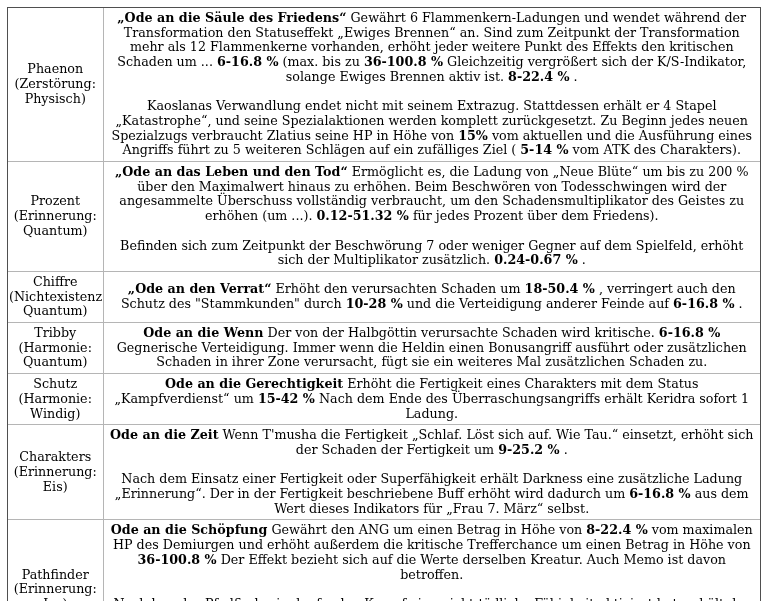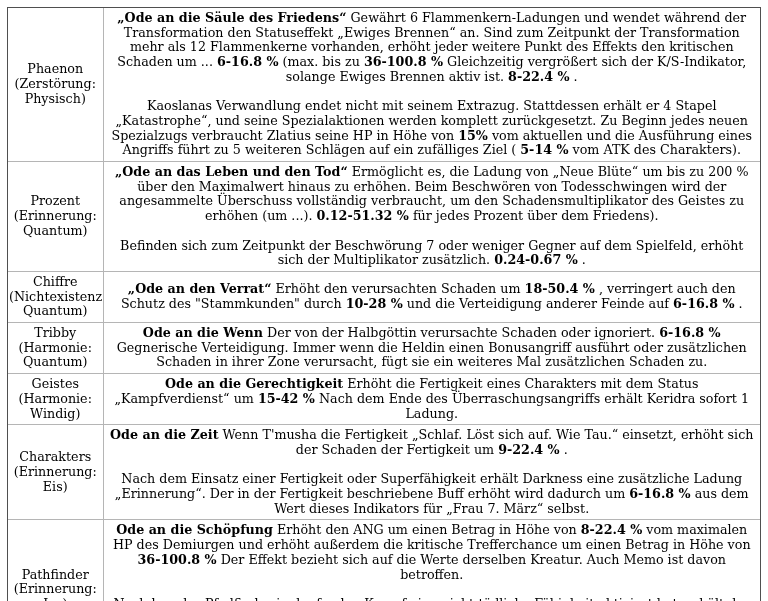--- a/index.html
+++ b/index.html
@@ -103,50 +103,50 @@
             <p><b>„Ode an den Verrat“</b><span> Erhöht den verursachten Schaden um </span><b>18-50.4 %</b><span> , verringert auch den Schutz des "Stammkunden" durch </span><b>10-28 %</b><span> und die Verteidigung anderer Feinde auf </span><b>6-16.8 %</b><span> .</span></p>
           </td>
         </tr>
         <tr>
           <td class="char-cell">
             <span class="char-line">Tribby</span>
             <span class="char-line">(Harmonie:</span>
             <span class="char-line">Quantum)</span>
           </td>
           <td class="desc-cell">
-            <p><b>Ode an die Wenn</b><span> Der von der Halbgöttin verursachte Schaden oder ignoriert. </span><b>6-16.8 %</b><span> Gegnerische Verteidigung. Immer wenn die Heldin einen Bonusangriff ausführt oder zusätzlichen Schaden in ihrer Zone verursacht, fügt sie ein weiteres Mal zusätzlichen Schaden zu.</span></p>
+            <p><b>Ode an die Wenn</b><span> Der von der Halbgöttin verursachte Schaden wird kritische. </span><b>6-16.8 %</b><span> Gegnerische Verteidigung. Immer wenn die Heldin einen Bonusangriff ausführt oder zusätzlichen Schaden in ihrer Zone verursacht, fügt sie ein weiteres Mal zusätzlichen Schaden zu.</span></p>
           </td>
         </tr>
         <tr>
           <td class="char-cell">
-            <span class="char-line">Geistes</span>
+            <span class="char-line">Schutz</span>
             <span class="char-line">(Harmonie:</span>
             <span class="char-line">Windig)</span>
           </td>
           <td class="desc-cell">
             <p><b>Ode an die Gerechtigkeit</b><span> Erhöht die Fertigkeit eines Charakters mit dem Status „Kampfverdienst“ um </span><b>15-42 %</b><span> Nach dem Ende des Überraschungsangriffs erhält Keridra sofort 1 Ladung.</span></p>
           </td>
         </tr>
         <tr>
           <td class="char-cell">
             <span class="char-line">Charakters</span>
             <span class="char-line">(Erinnerung:</span>
             <span class="char-line">Eis)</span>
           </td>
           <td class="desc-cell">
-            <p><b>Ode an die Zeit</b><span> Wenn T'musha die Fertigkeit „Schlaf. Löst sich auf. Wie Tau.“ einsetzt, erhöht sich der Schaden der Fertigkeit um </span><b>9-22.4 %</b><span> .</span></p>
+            <p><b>Ode an die Zeit</b><span> Wenn T'musha die Fertigkeit „Schlaf. Löst sich auf. Wie Tau.“ einsetzt, erhöht sich der Schaden der Fertigkeit um </span><b>9-25.2 %</b><span> .</span></p>
             <p><span>Nach dem Einsatz einer Fertigkeit oder Superfähigkeit erhält Darkness eine zusätzliche Ladung „Erinnerung“. Der in der Fertigkeit beschriebene Buff erhöht wird dadurch um </span><b>6-16.8 %</b><span> aus dem Wert dieses Indikators für „Frau 7. März“ selbst.</span></p>
           </td>
         </tr>
         <tr>
           <td class="char-cell">
             <span class="char-line">Pathfinder</span>
             <span class="char-line">(Erinnerung:</span>
             <span class="char-line">Icy)</span>
           </td>
           <td class="desc-cell">
-            <p><b>Ode an die Schöpfung</b><span> Erhöht den ANG um einen Betrag in Höhe von </span><b>8-22.4 %</b><span> vom maximalen HP des Demiurgen und erhöht außerdem die kritische Trefferchance um einen Betrag in Höhe von </span><b>36-100.8 %</b><span> Der Effekt bezieht sich auf die Werte derselben Kreatur. Auch Memo ist davon betroffen.</span></p>
+            <p><b>Ode an die Schöpfung</b><span> Gewährt den ANG um einen Betrag in Höhe von </span><b>8-22.4 %</b><span> vom maximalen HP des Demiurgen und erhöht außerdem die kritische Trefferchance um einen Betrag in Höhe von </span><b>36-100.8 %</b><span> Der Effekt bezieht sich auf die Werte derselben Kreatur. Auch Memo ist davon betroffen.</span></p>
             <p><span>Nachdem der Pfadfinder im laufenden Kampf eine nicht-tödliche Fähigkeit aktiviert hat, erhält der Geist der Erinnerung von Cyrene sofort einen zusätzlichen Zug und setzt automatisch die Fertigkeit „Tanz der Blumen und Pfeile“ ein. Wurden Gegner besiegt, bevor diese Fertigkeit eingesetzt wurde, wird sie gegen die nächste Gegnerwelle gerichtet.</span></p>
           </td>
         </tr>
       </tbody>
   </table>
 </div>
 
 </body></html>

